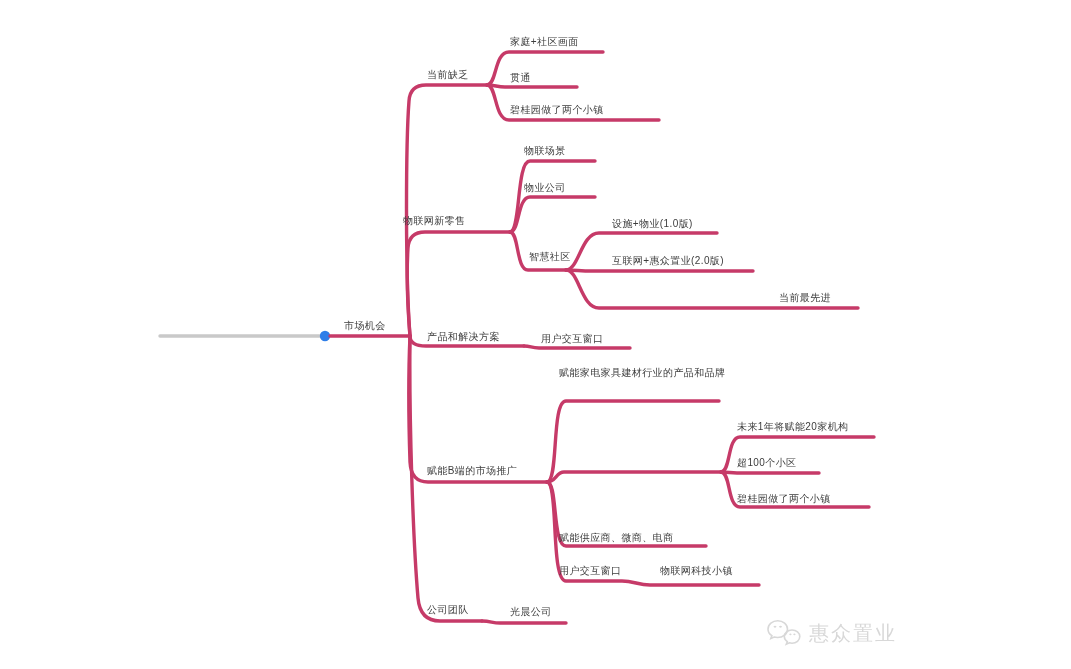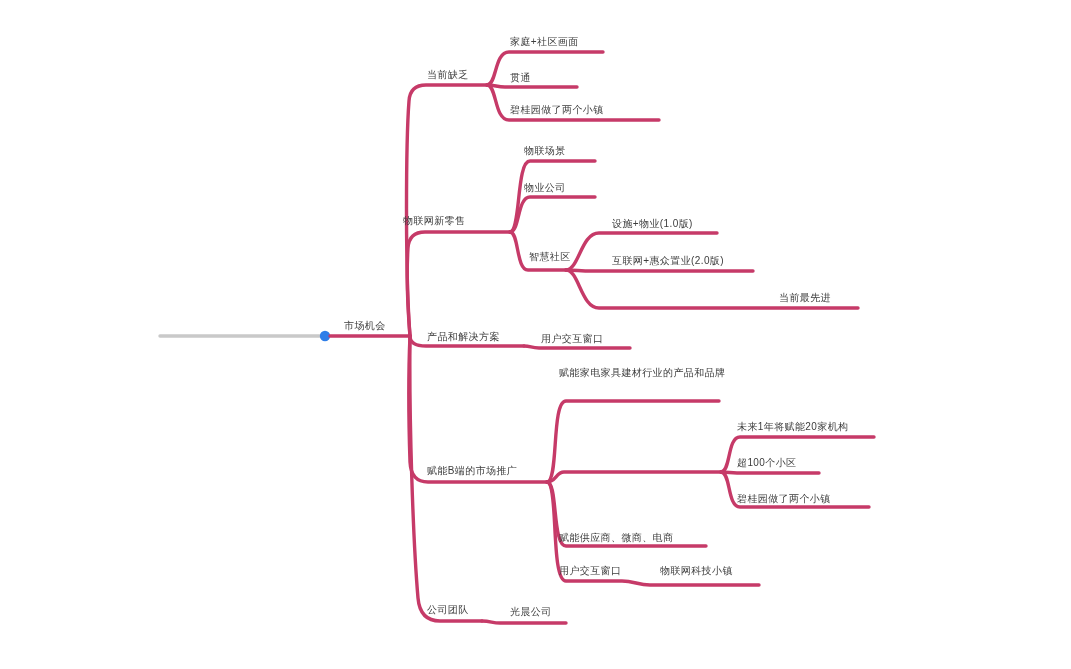--- a/index.html
+++ b/index.html
@@ -116,14 +116,27 @@
   <div class="node" style="left:737px;top:418px">未来1年将赋能20家机构</div>
   <div class="node" style="left:737px;top:454px">超100个小区</div>
   <div class="node" style="left:737px;top:490px">碧桂园做了两个小镇</div>
   <div class="node" style="left:559px;top:529px">赋能供应商、微商、电商</div>
   <div class="node" style="left:559px;top:562px">用户交互窗口</div>
   <div class="node" style="left:660px;top:562px">物联网科技小镇</div>
 
   <div class="node" style="left:427px;top:601px">公司团队</div>
   <div class="node" style="left:510px;top:603px">光晨公司</div>
 
+  <div class="watermark">
+    <span>
+      <svg width="36" height="30" viewBox="0 0 36 30">
+        <path d="M21.5 11.2 C21.5 16 17 19.5 11.5 19.5 C10.3 19.5 9.2 19.35 8.2 19.05 L4.8 20.6 L5.9 17.6 C3.5 16.1 2 13.8 2 11.2 C2 6.4 6.4 2.8 11.7 2.8 C17 2.8 21.5 6.4 21.5 11.2 Z"></path>
+        <path d="M33.8 18.6 C33.8 22.3 30.3 25.2 26 25.2 C25.1 25.2 24.2 25.05 23.4 24.8 L20.3 26.2 L21.3 23.7 C19.5 22.5 18.3 20.7 18.3 18.6 C18.3 14.9 21.8 12 26 12 C30.3 12 33.8 14.9 33.8 18.6 Z"></path>
+        <path d="M8 9.2 Q9 8 10 9.2"></path>
+        <path d="M13.5 9.2 Q14.5 8 15.5 9.2"></path>
+        <path d="M23.6 16.8 Q24.4 15.9 25.2 16.8"></path>
+        <path d="M27.6 16.8 Q28.4 15.9 29.2 16.8"></path>
+      </svg>
+    </span>
+    <span class="wm-text">惠众置业</span>
+  </div>
 
 </div>
 
 </body></html>

